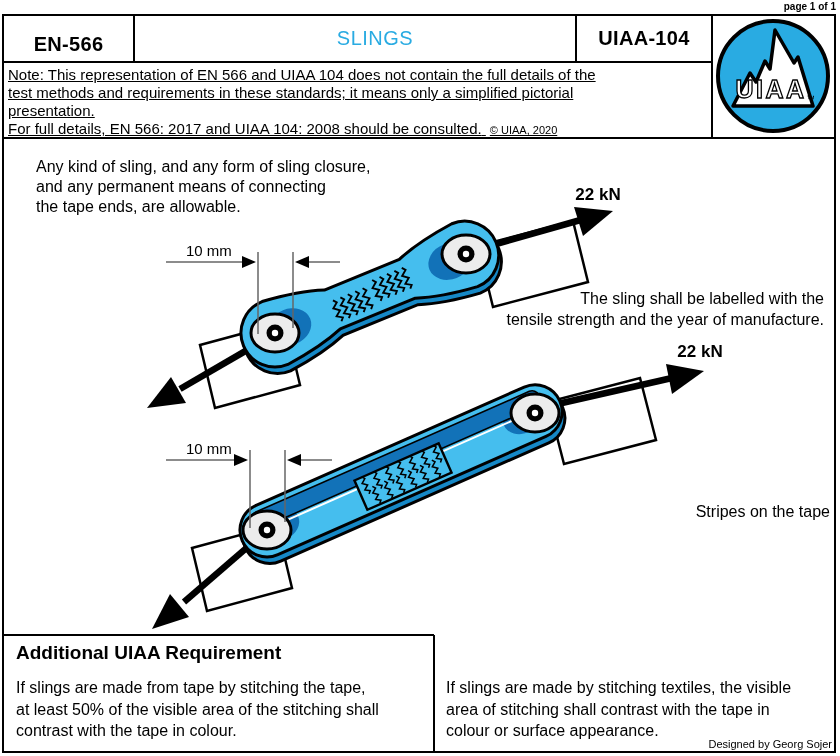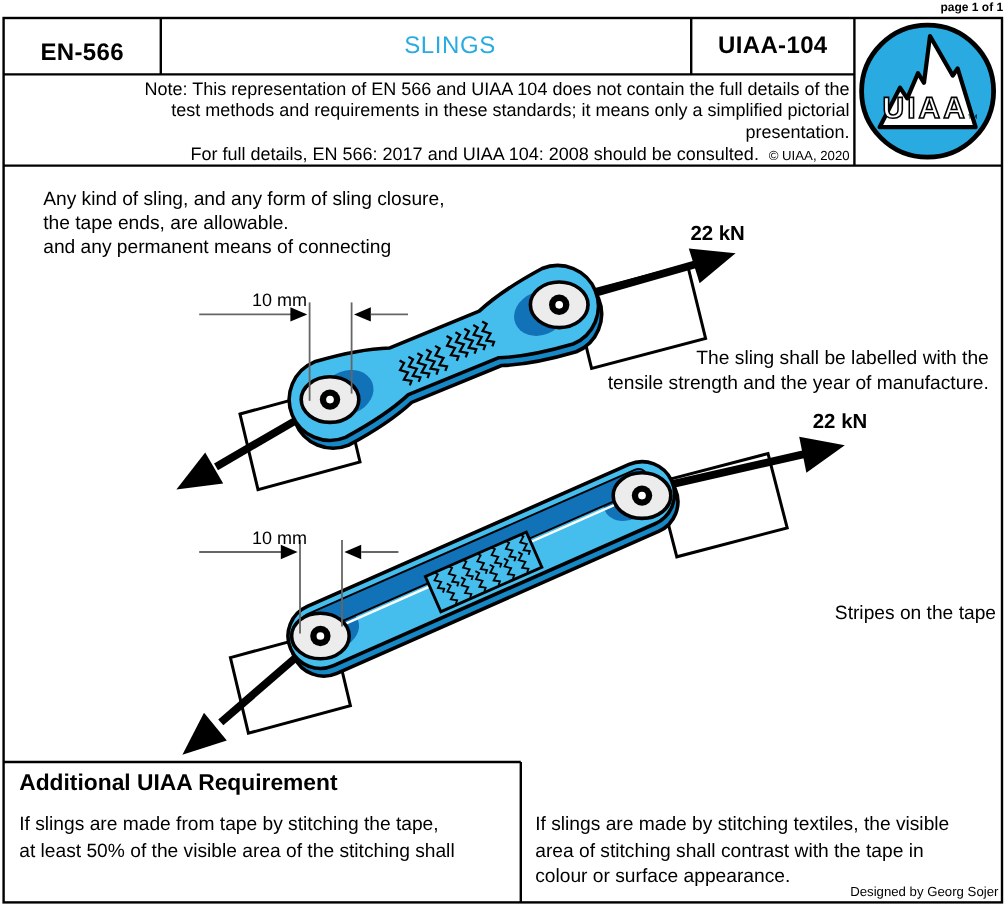--- a/index.html
+++ b/index.html
@@ -3,24 +3,24 @@
 <meta charset="utf-8">
 <style>
   html,body{margin:0;padding:0;background:#fff;}
   #page{position:relative;width:840px;height:756px;background:#fff;overflow:hidden;
         font-family:"Liberation Sans",sans-serif;color:#000;}
   .abs{position:absolute;}
   .cellText{display:flex;align-items:center;justify-content:center;}
   #graphics{position:absolute;left:0;top:0;width:840px;height:756px;}
   .code{font-size:20px;font-weight:bold;letter-spacing:.3px;}
   .title{font-size:20px;letter-spacing:.5px;margin-left:20px;}
-  .note{font-size:15px;line-height:18px;text-align:right;}
+  .note{font-size:15px;line-height:18px;text-align:left;text-decoration:underline;}
   .bodytext{font-size:16px;line-height:20px;}
   .kn{font-size:17px;font-weight:bold;text-align:center;width:78px;}
-  .dim{font-size:15px;margin-left:24px;}
+  .dim{font-size:15px;}
   .rightblock{font-size:16px;line-height:21px;text-align:right;}
   .footpara{font-size:16px;line-height:21.5px;}
   .small{font-size:11px;}
 </style>
 </head>
 <body>
 
 <div id="page">
 
   <svg id="graphics" viewBox="0 0 840 756" xmlns="http://www.w3.org/2000/svg">
@@ -174,22 +174,22 @@
     <div>test methods and requirements in these standards; it means only a simplified pictorial</div>
     <div>presentation.</div>
     <div>
       <span>For full details, EN 566: 2017 and UIAA 104: 2008 should be consulted.</span>
       <span class="small" style="margin-left:4px;">© UIAA, 2020</span>
     </div>
   </div>
 
   <div class="abs bodytext" style="left:36px;top:157px;">
     <div>Any kind of sling, and any form of sling closure,</div>
+    <div>and any permanent means of connecting</div>
     <div>the tape ends, are allowable.</div>
-    <div>and any permanent means of connecting</div>
   </div>
 
   <div class="abs kn" style="left:559px;top:185px;">22 kN</div>
   <div class="abs kn" style="left:661px;top:342px;">22 kN</div>
 
   <div class="abs dim" style="left:186px;top:242px;">10 mm</div>
   <div class="abs dim" style="left:186px;top:440px;">10 mm</div>
 
   <div class="abs rightblock" style="right:16px;top:288px;">
     <div>The sling shall be labelled with the</div>
@@ -198,20 +198,21 @@
 
   <div class="abs rightblock" style="right:10px;top:501px;">
     <div>Stripes on the tape</div>
   </div>
 
   <div class="abs" style="left:16px;top:642px;font-size:19px;font-weight:bold;">Additional UIAA Requirement</div>
 
   <div class="abs footpara" style="left:16px;top:677px;width:410px;">
     <div>If slings are made from tape by stitching the tape,</div>
     <div>at least 50% of the visible area of the stitching shall</div>
+    <div>contrast with the tape in colour.</div>
   </div>
 
   <div class="abs footpara" style="left:446px;top:677px;width:384px;">
     <div>If slings are made by stitching textiles, the visible</div>
     <div>area of stitching shall contrast with the tape in</div>
     <div>colour or surface appearance.</div>
   </div>
 
   <div class="abs small" style="right:8px;top:738px;">Designed by Georg Sojer</div>
 

